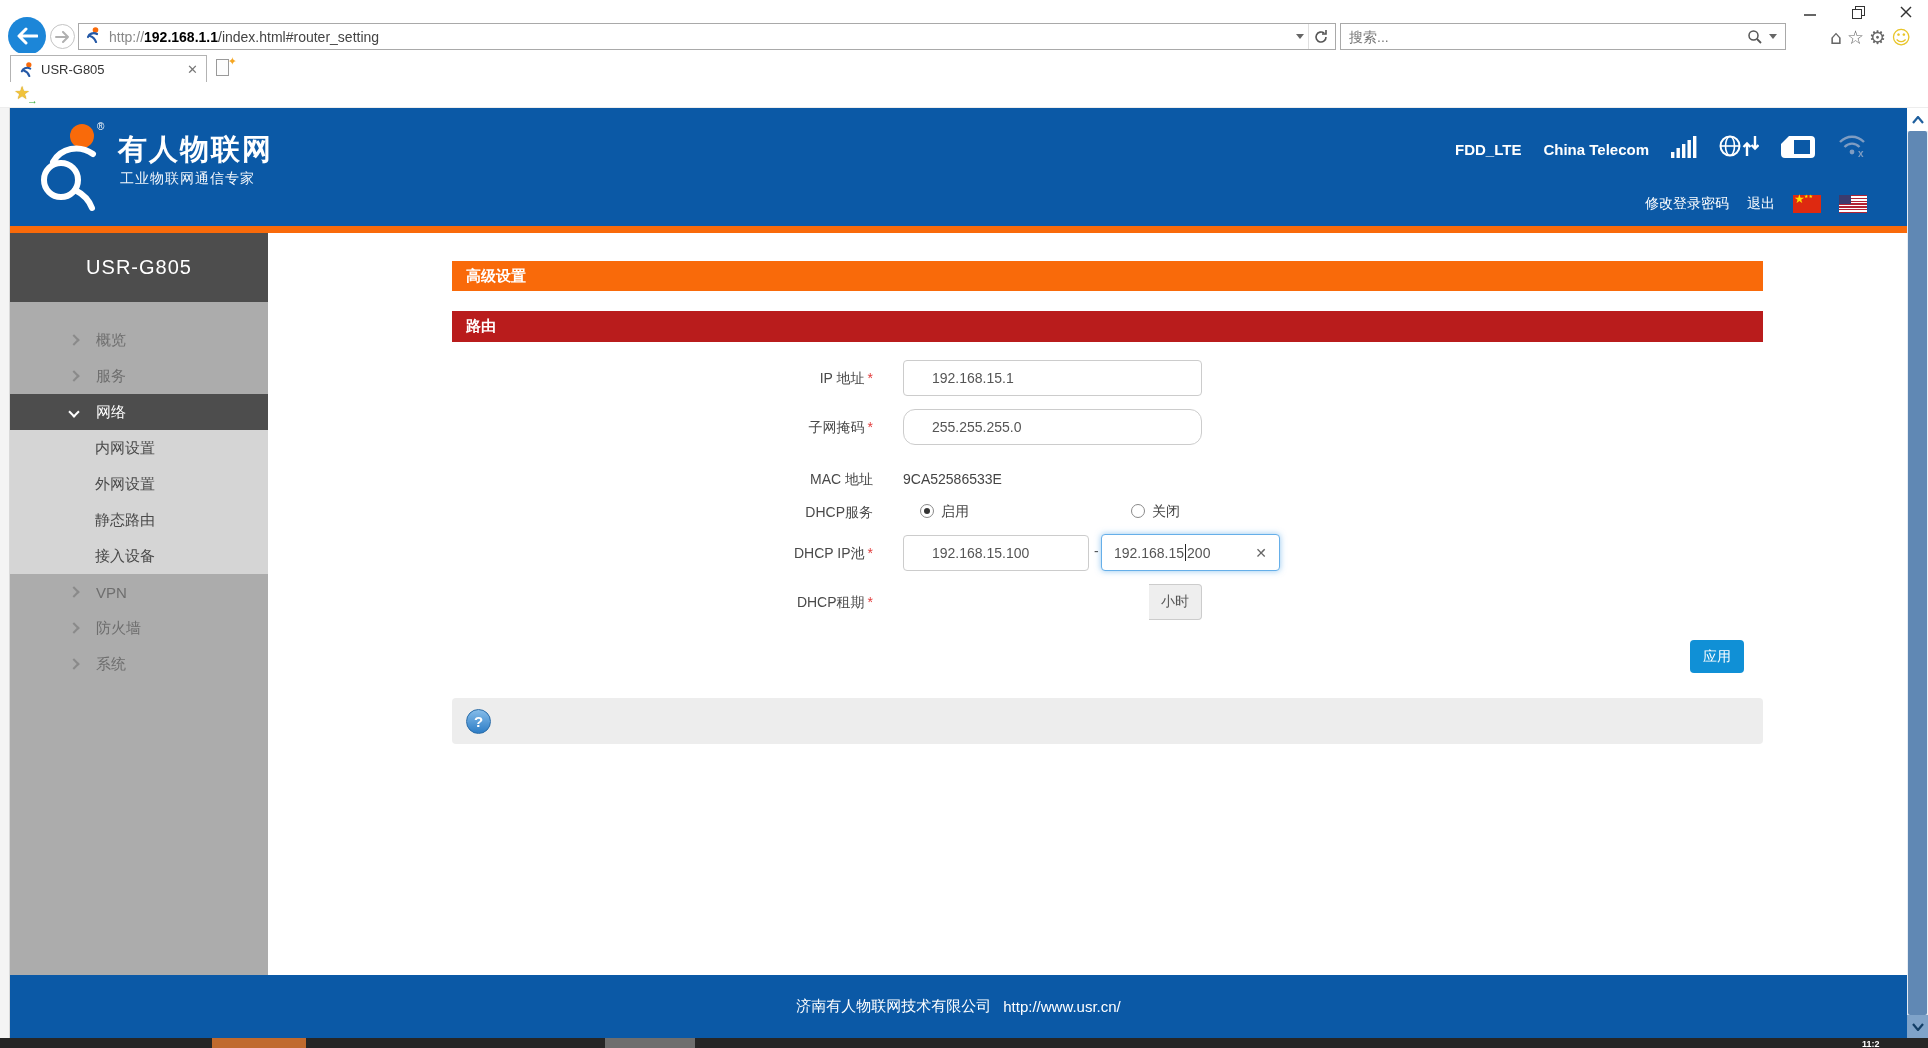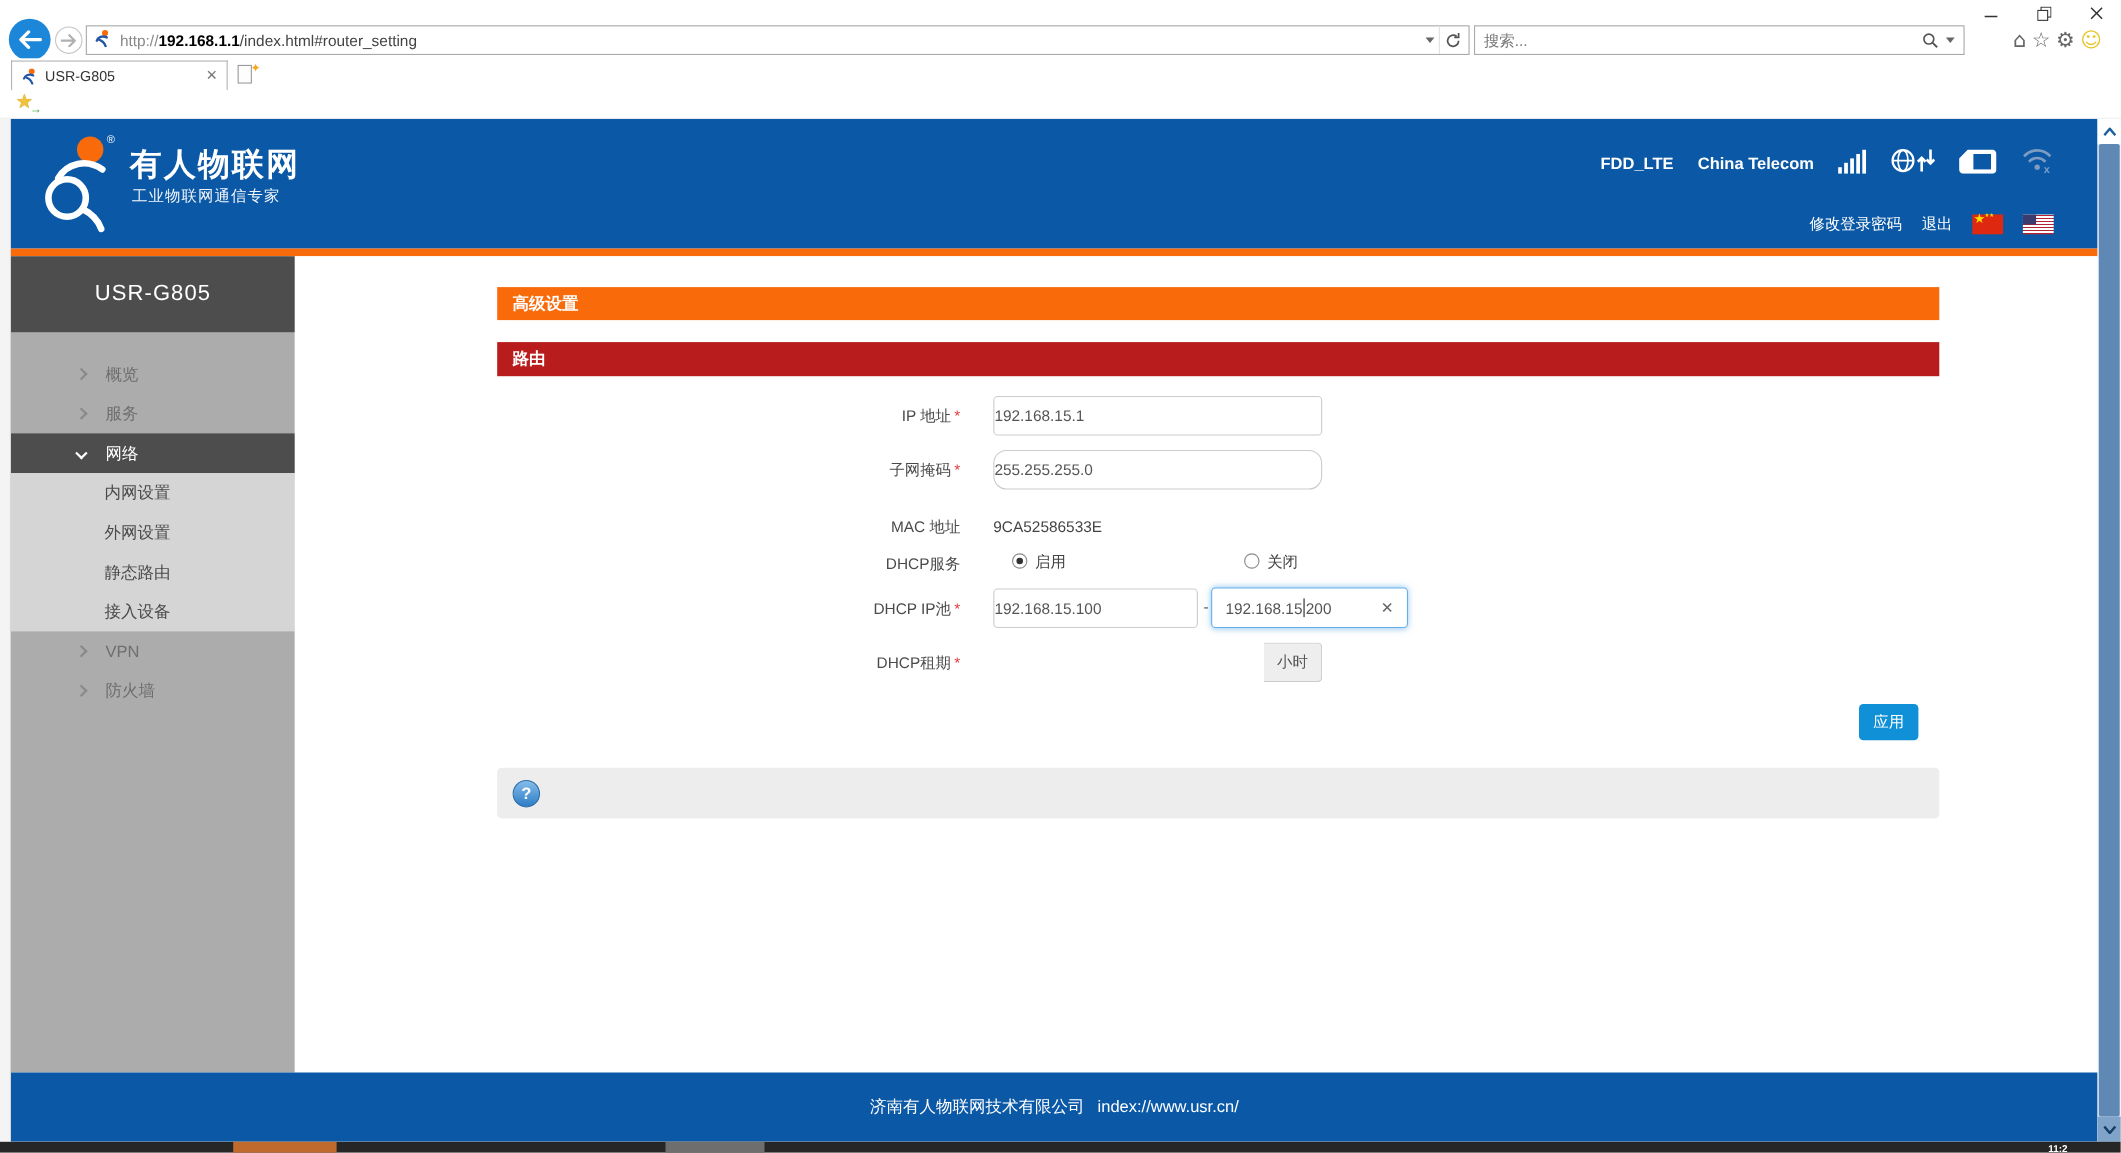--- a/index.html
+++ b/index.html
@@ -84,21 +84,21 @@
                   padding-left:85px; color:#4a4a4a; font-size:15px; cursor:pointer; }
 
   
   #main { left:258px; top:125px; width:1639px; height:742px; background:#fff; }
   #page-title-bar { left:184px; top:28px; width:1311px; height:30px; background:#F96A0A; color:#fff;
                     font-size:15px; font-weight:bold; display:flex; align-items:center; padding-left:14px; }
   #section-bar { left:184px; top:78px; width:1311px; height:31px; background:#b91c1c; color:#fff;
                  font-size:15px; font-weight:bold; display:flex; align-items:center; padding-left:14px; }
   .form-label { position:absolute; width:230px; text-align:right; font-size:14px; color:#4a4a4a; }
   .req { color:#e23b3b; margin-left:3px; }
-  .txt-input { position:absolute; height:36px; border:1px solid #ccc; border-radius:4px; padding:0 0;
+  .txt-input { position:absolute; height:36px; border:1px solid #ccc; border-radius:4px; padding:0 28px;
                font-size:14px; color:#555; background:#fff; outline:none;
                font-family:"Liberation Sans","DejaVu Sans",sans-serif; }
   .static-val { position:absolute; font-size:14px; color:#444; }
   .radio { width:14px; height:14px; border:1px solid #8a8a8a; border-radius:50%; background:#fff;
            display:inline-block; position:relative; vertical-align:-2px; }
   .radio.sel::after { content:""; position:absolute; left:3px; top:3px; width:6px; height:6px; border-radius:50%; background:#333; }
   .radio-lbl { font-size:14px; color:#444; margin-left:7px; }
   #pool-sep { position:absolute; left:826px; top:310px; font-size:14px; color:#555; }
   .fake-input { position:absolute; height:37px; background:#fff; border:1px solid #66afe9; border-radius:4px;
                 box-shadow:0 0 6px rgba(102,175,233,.7); display:flex; align-items:center; padding:12px 12px;
@@ -312,20 +312,24 @@
           </div>
       </div>
       <div class="menu-item" style="top:341px">
           <span class="chev right"></span>
           <span>VPN</span>
         </div>
       <div class="menu-item" style="top:377px">
           <span class="chev right"></span>
           <span>防火墙</span>
         </div>
+      <div class="menu-item" style="top:413px">
+          <span class="chev right"></span>
+          <span>系统</span>
+        </div>
     </div>
 
     <div id="main" class="abs">
       <div id="page-title-bar" class="abs">高级设置</div>
       <div id="section-bar" class="abs">路由</div>
 
       <div class="form-label" style="left:375px; top:137px"><span>IP 地址</span><span class="req">*</span></div>
       <input class="txt-input" style="left: 635px; top: 127px; width: 299px;" value="192.168.15.1">
 
       <div class="form-label" style="left:375px; top:186px"><span>子网掩码</span><span class="req">*</span></div>
@@ -353,21 +357,21 @@
 
       <button id="apply-btn">应用</button>
 
       <div id="help-bar">
         <span id="help-icon">?</span>
       </div>
     </div>
 
     <div id="footer" class="abs">
       <span>济南有人物联网技术有限公司</span>
-      <span>index://www.usr.cn/</span>
+      <span>http://www.usr.cn/</span>
     </div>
   </div>
 
   <div id="scrollbar" class="abs">
     <div id="sb-up" class="sb-btn">
       <svg width="12" height="8">
           <path d="M1 7 L6 1 L11 7" stroke="#1E5F9E" stroke-width="2.2" fill="none"></path>
         </svg>
     </div>
     <div id="sb-thumb"></div>

